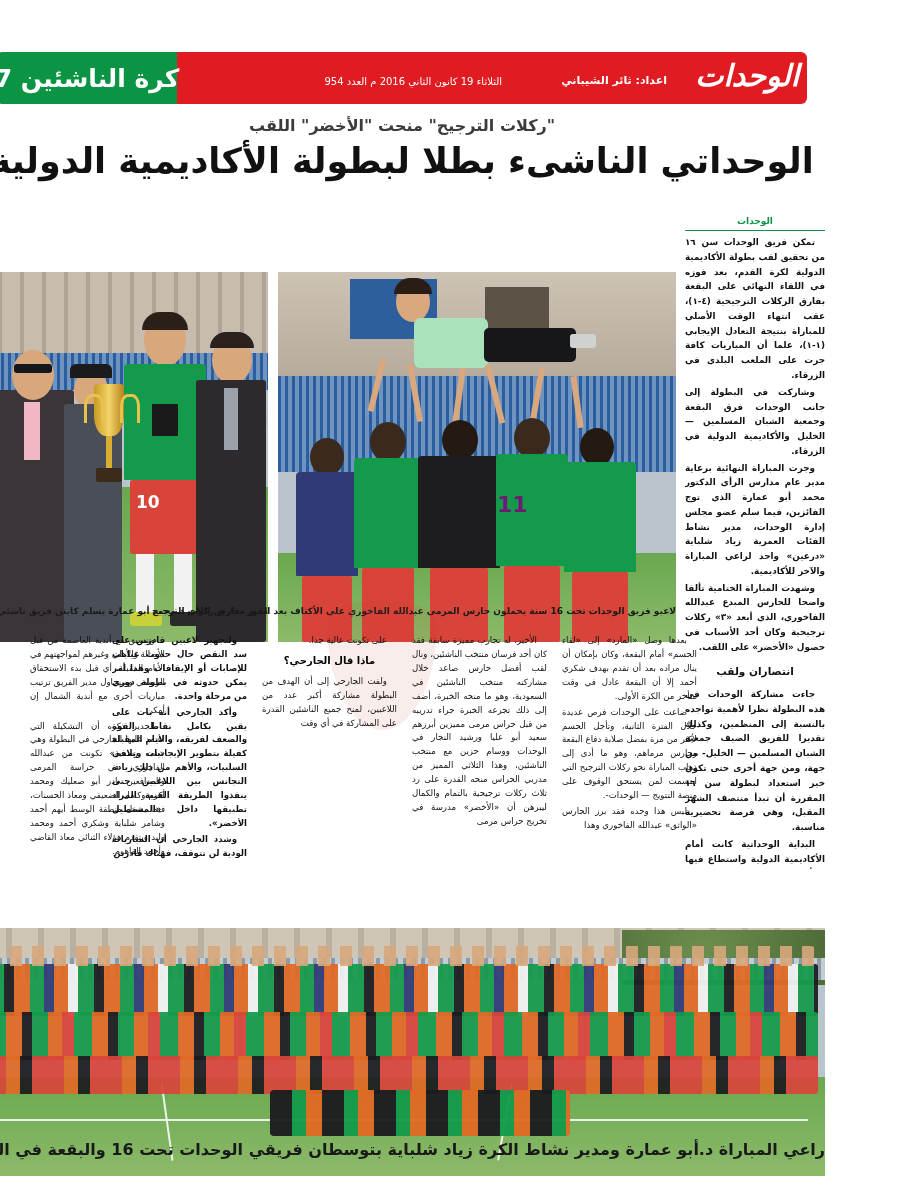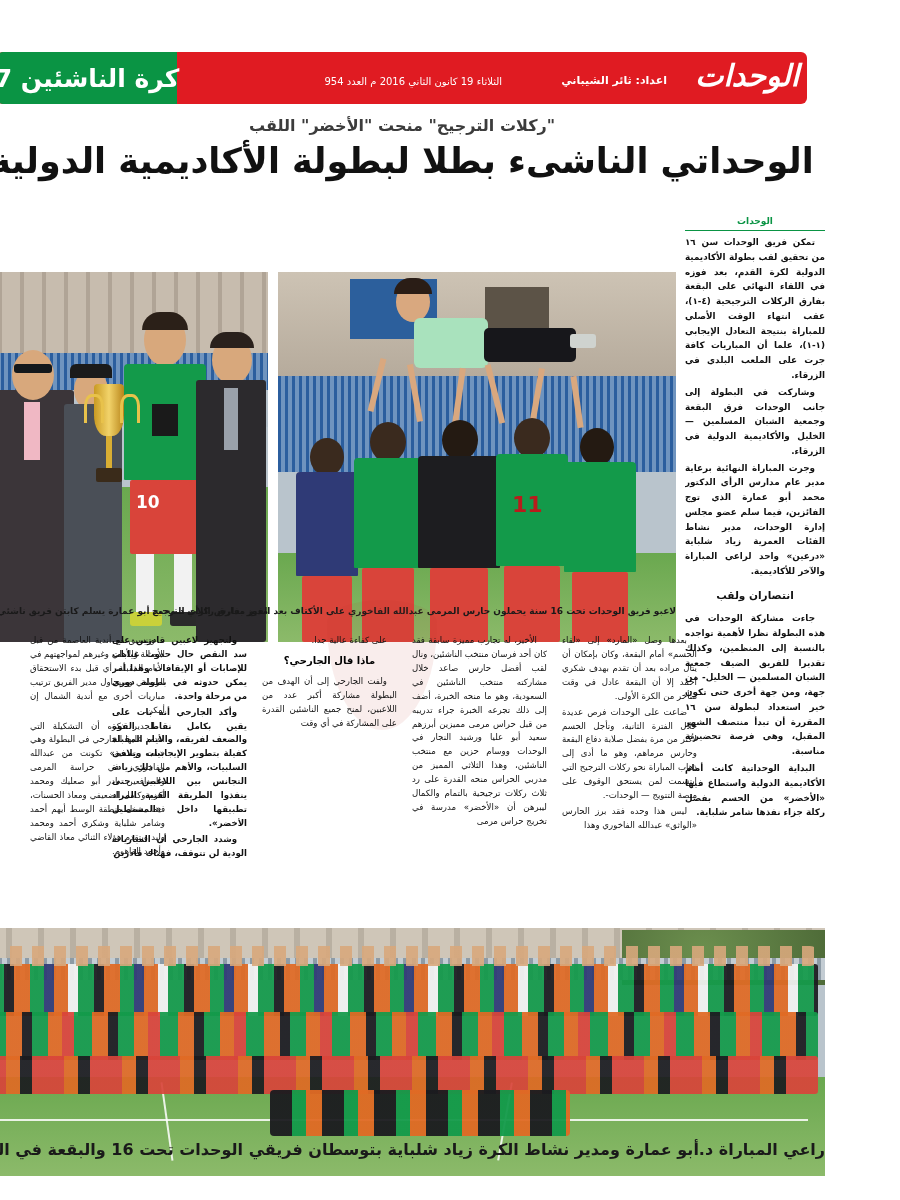--- a/index.html
+++ b/index.html
@@ -241,21 +241,21 @@
       <div class="legs" style="left:10px;top:150px;width:52px;height:74px;"></div>
     </div>
     <div class="fig" style="left:138px;width:86px;height:232px;">
       <div class="head" style="left:26px;top:10px;width:36px;height:40px;background:#241a12;"></div>
       <div class="body" style="left:2px;top:46px;width:82px;height:112px;background:#1d1d20;"></div>
       <div class="legs" style="left:14px;top:158px;width:58px;height:74px;"></div>
     </div>
     <div class="fig" style="left:216px;width:76px;height:236px;">
       <div class="head" style="left:20px;top:12px;width:36px;height:40px;background:#3a2a1e;"></div>
       <div class="body" style="left:2px;top:48px;width:72px;height:112px;background:#139a4a;"></div>
-      <div style="position:absolute;left:18px;top:86px;color:#b91c1c;font-size:22px;font-weight:bold;">11</div>
+      <div style="position:absolute;left:3px;top:86px;color:#701a75;font-size:22px;font-weight:bold;">11</div>
       <div class="legs" style="left:10px;top:160px;width:56px;height:76px;"></div>
     </div>
     <div class="fig" style="left:284px;width:76px;height:230px;">
       <div class="head" style="left:18px;top:16px;width:34px;height:38px;background:#241a12;"></div>
       <div class="body" style="left:2px;top:50px;width:72px;height:110px;background:#139a4a;"></div>
       <div class="legs" style="left:10px;top:160px;width:56px;height:70px;"></div>
     </div>
   </div>
   <div class="caption" id="cap2">لاعبو فريق الوحدات تحت 16 سنة يحملون حارس المرمى عبدالله الفاخوري على الأكتاف بعد الفوز بفارق ركلات الترجيح</div>
 
@@ -268,40 +268,41 @@
     <p>الجدير ذكره أن التشكيلة التي اعتمد عليها الجارحي في البطولة وهي «شبه رسمية» تكونت من عبدالله الفاخوري في حراسة المرمى والمدافعين نادر أبو صعليك ومحمد أكرم وكامل الضعيفي ومعاذ الحسنات، فيما يشغل منطقة الوسط أيهم أحمد وشامر شلباية وشكري أحمد ومحمد وليد ويتقدم هؤلاء الثنائي معاذ القاضي وأحمد القاهوم.</p>
   </div>
 
   <div class="col" id="col2">
     <p>ولتجهيز لاعبين قادرين على سد النقص حال حدوث غيابات للإصابات أو الإيقافات وهذا أمر يمكن حدوثه في بطولة دوري من مرحلة واحدة.</p>
     <p>وأكد الجارحي أنه بات على يقين بكامل نقاط القوة والضعف لفريقه، والأيام المقبلة كفيلة بتطوير الإيجابيات وتلافي السلبيات، والأهم من ذلك زيادة التجانس بين اللاعبين حتى ينفذوا الطريقة الفنية المراد تطبيقها داخل «المستطيل الأخضر».</p>
     <p>وشدد الجارحي أن المباريات الودية لن تتوقف، فهناك قادرين</p>
   </div>
 
   <div class="col" id="col3">
-    <p>على كفاءة عالية جدا.</p>
+    <p>على تكونت عالية جدا.</p>
     <p class="sub">ماذا قال الجارحي؟</p>
     <p>ولفت الجارحي إلى أن الهدف من البطولة مشاركة أكبر عدد من اللاعبين، لمنح جميع الناشئين القدرة على المشاركة في أي وقت</p>
   </div>
 
   <div class="col" id="col4">
     <p>الأخير، له تجارب مميزة سابقة فقد كان أحد فرسان منتخب الناشئين، ونال لقب أفضل حارس صاعد خلال مشاركته منتخب الناشئين في السعودية، وهو ما منحه الخبرة، أضف إلى ذلك تجرعه الخبرة جراء تدريبه من قبل حراس مرمى مميزين أبرزهم سعيد أبو عليا ورشيد النجار في الوحدات ووسام حزين مع منتخب الناشئين، وهذا الثلاثي المميز من مدربي الحراس منحه القدرة على رد ثلاث ركلات ترجيحية بالتمام والكمال ليبرهن أن «الأخضر» مدرسة في تخريج حراس مرمى</p>
   </div>
 
   <div class="col" id="col5">
     <p>بعدها وصل «المارد» إلى «لقاء الحسم» أمام البقعة، وكان بإمكان أن ينال مراده بعد أن تقدم بهدف شكري أحمد إلا أن البقعة عادل في وقت متأخر من الكرة الأولى.</p>
     <p>ضاعت على الوحدات فرص عديدة خلال الفترة الثانية، وتأجل الحسم لأكثر من مرة بفضل صلابة دفاع البقعة وحارس مرماهم، وهو ما أدى إلى ذهاب المباراة نحو ركلات الترجيح التي ابتسمت لمن يستحق الوقوف على منصة التتويج — الوحدات-.</p>
     <p>ليس هذا وحده فقد برز الحارس «الواثق» عبدالله الفاخوري وهذا</p>
   </div>
 
   <div class="sidebar">
     <div class="tag">الوحدات</div>
     <p>تمكن فريق الوحدات سن ١٦ من تحقيق لقب بطولة الأكاديمية الدولية لكرة القدم، بعد فوزه في اللقاء النهائي على البقعة بفارق الركلات الترجيحية (٤-١)، عقب انتهاء الوقت الأصلي للمباراة بنتيجة التعادل الإيجابي (١-١)، علما أن المباريات كافة جرت على الملعب البلدي في الزرقاء.</p>
     <p>وشاركت في البطولة إلى جانب الوحدات فرق البقعة وجمعية الشبان المسلمين — الخليل والأكاديمية الدولية في الزرقاء.</p>
     <p>وجرت المباراة النهائية برعاية مدير عام مدارس الرأي الدكتور محمد أبو عمارة الذي توج الفائزين، فيما سلم عضو مجلس إدارة الوحدات، مدير نشاط الفئات العمرية زياد شلباية «درعين» واحد لراعي المباراة والآخر للأكاديمية.</p>
+    <p>وشهدت المباراة الختامية تألقا واضحا للحارس المبدع عبدالله الفاخوري، الذي أبعد «٣» ركلات ترجيحية وكان أحد الأسباب في حصول «الأخضر» على اللقب.</p>
     <p class="sub">انتصاران ولقب</p>
     <p>جاءت مشاركة الوحدات في هذه البطولة نظرا لأهمية تواجده بالنسبة إلى المنظمين، وكذلك تقديرا للفريق الضيف جمعية الشبان المسلمين — الخليل- من جهة، ومن جهة أخرى حتى تكون خير استعداد لبطولة سن ١٦ المقررة أن تبدأ منتصف الشهر المقبل، وهي فرصة تحضيرية مناسبة.</p>
     <p>البداية الوحداتية كانت أمام الأكاديمية الدولية واستطاع فيها «الأخضر» من الحسم بفضل ركلة جزاء نفذها شامر شلباية.</p>
   </div>
 
   <div class="photo" id="photo3">
     <div class="sky" style="height:20%;"></div>
     <div style="position:absolute;left:0;top:0;width:100%;height:12%;
          background:repeating-linear-gradient(90deg,#cfc6b8 0 26px,#b9b0a2 26px 32px);"></div>
     <div style="position:absolute;left:76%;top:1%;width:24%;height:22%;

